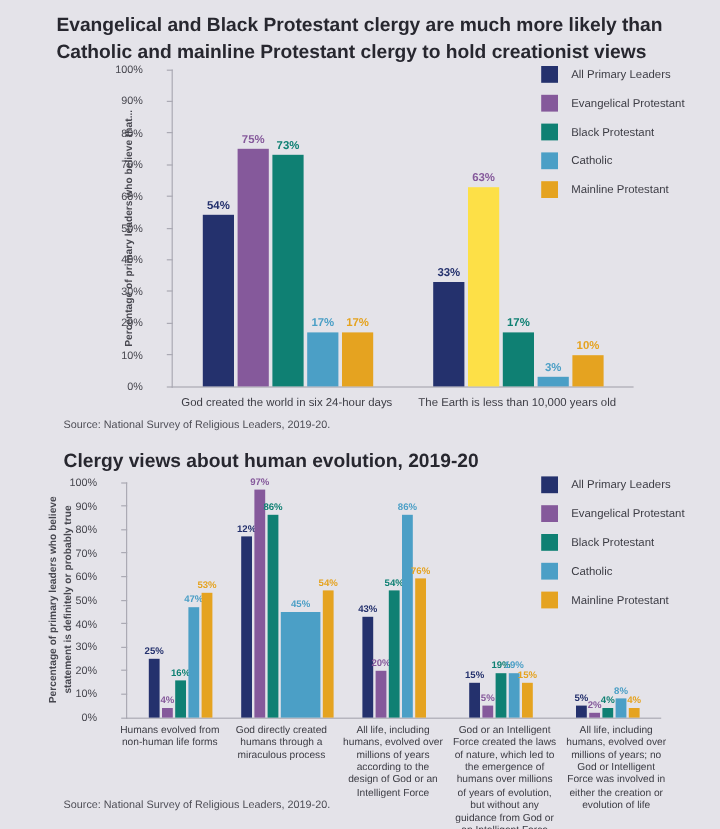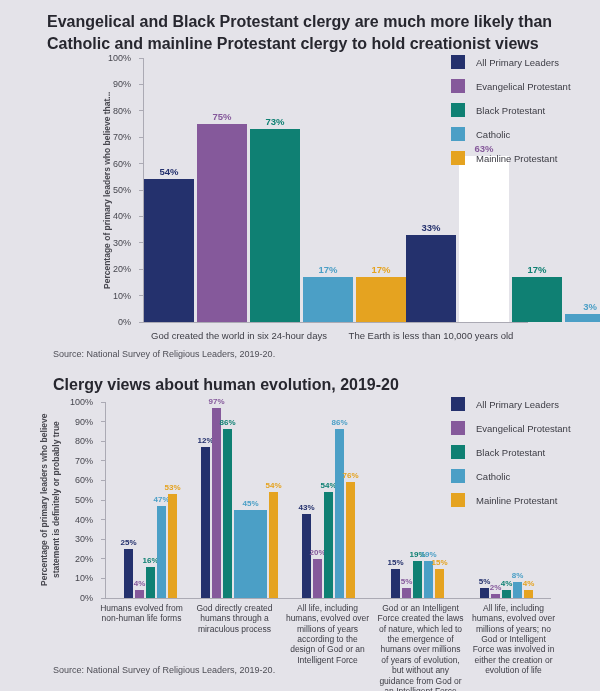--- a/index.html
+++ b/index.html
@@ -42,32 +42,32 @@
     border-bottom:1px solid #abaab4;
   }
   #plot1 { left:143px; top:58px;  width:384px; height:264px; }
   #plot2 { left:105px; top:402px; width:445px; height:196px; }
 
   .tick {
     position:absolute; right:100%;
     display:flex; align-items:center;
     transform:translateY(50%);
   }
-  .tick-label { font-size:9px; color:#47474f; margin-right:8px; }
+  .tick-label { font-size:9px; color:#47474f; margin-right:20px; }
   .tick-mark  { width:5px; height:1px; background:#abaab4; display:inline-block; }
 
   .groups { position:absolute; left:0; right:0; top:0; bottom:0; display:flex; }
   .group-cell {
     flex:1; display:flex;
     align-items:flex-end; justify-content:center;
   }
   #plot1 .group-cell { gap:3px; }
   #plot2 .group-cell { gap:2px; }
   .bar { position:relative; }
-  #plot1 .bar { width:50px; }
+  #plot1 .bar { width:26px; }
   #plot2 .bar { width:9px; }
   .bar-value {
     position:absolute; bottom:100%; left:50%;
     transform:translateX(-50%);
     margin-bottom:2px;
     font-weight:bold; white-space:nowrap;
   }
   #plot1 .bar-value { font-size:9.5px; }
   #plot2 .bar-value { font-size:8px; }
 
@@ -157,21 +157,21 @@
               <span class="bar-value" style="color: rgb(75, 159, 198);">17%</span>
             </div>
             <div class="bar" style="height: 17%; background: rgb(229, 163, 32);">
               <span class="bar-value" style="color: rgb(229, 163, 32);">17%</span>
             </div>
           </div>
           <div class="group-cell">
             <div class="bar" style="height: 33%; background: rgb(36, 49, 109);">
               <span class="bar-value" style="color: rgb(36, 49, 109);">33%</span>
             </div>
-            <div class="bar" style="height: 63%; background: #ffffff;">
+            <div class="bar" style="height: 63%; background: #fde047;">
               <span class="bar-value" style="color: rgb(133, 89, 155);">63%</span>
             </div>
             <div class="bar" style="height: 17%; background: rgb(15, 128, 115);">
               <span class="bar-value" style="color: rgb(15, 128, 115);">17%</span>
             </div>
             <div class="bar" style="height: 3%; background: rgb(75, 159, 198);">
               <span class="bar-value" style="color: rgb(75, 159, 198);">3%</span>
             </div>
             <div class="bar" style="height: 10%; background: rgb(229, 163, 32);">
               <span class="bar-value" style="color: rgb(229, 163, 32);">10%</span>

